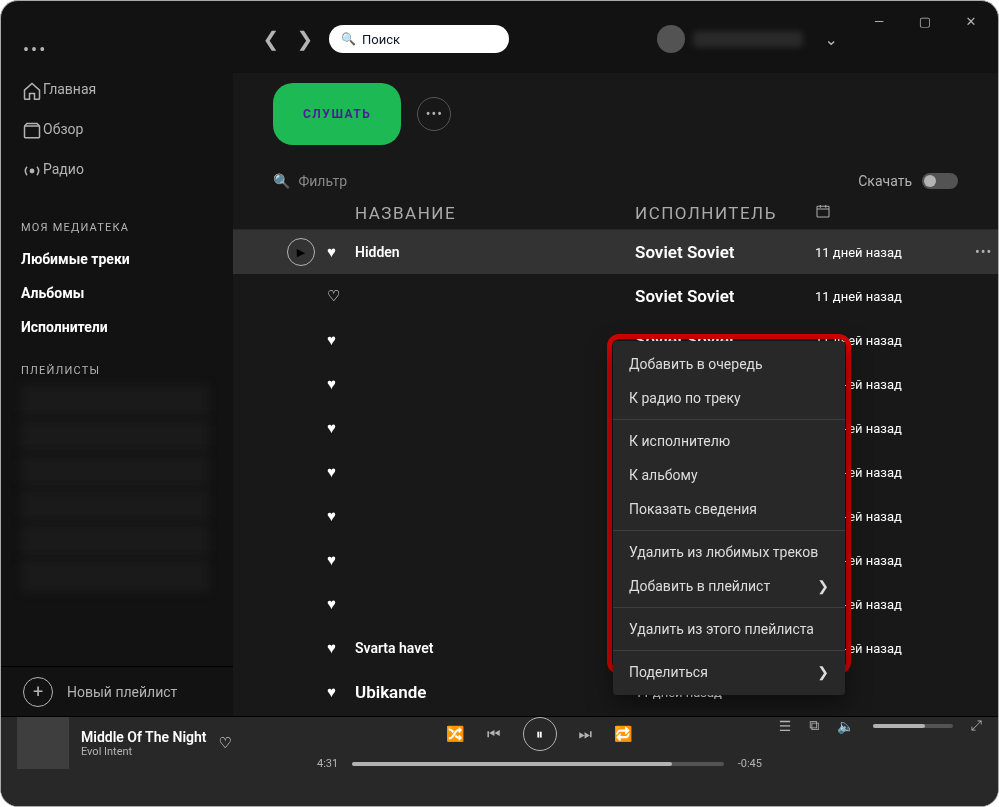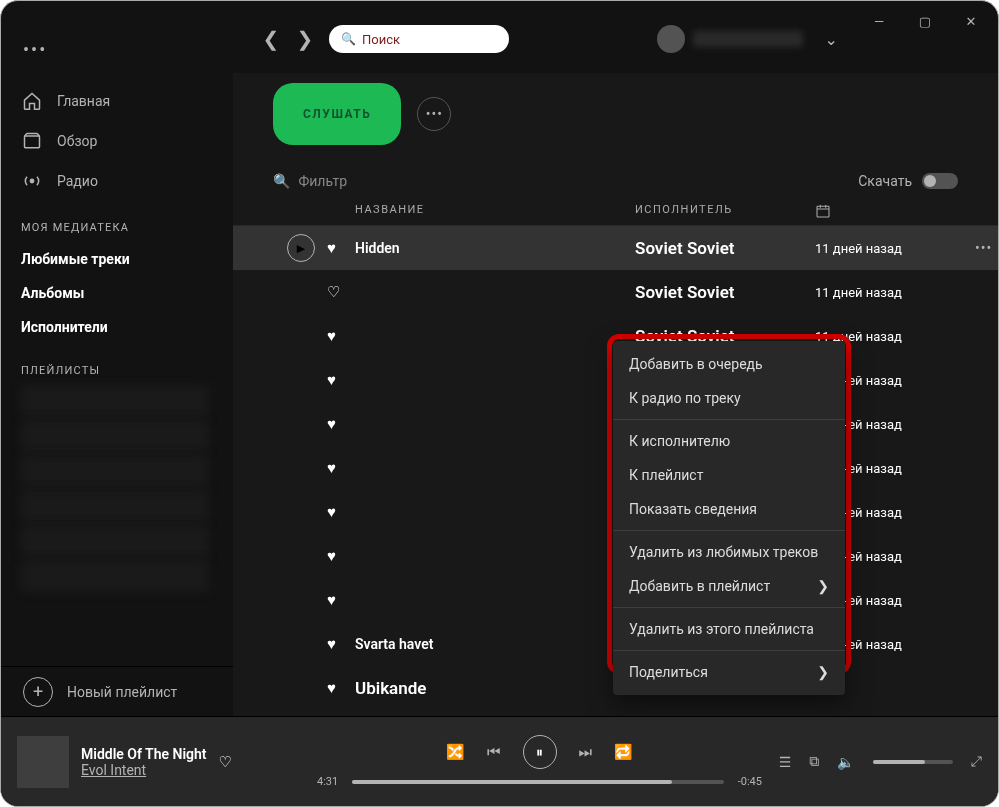--- a/index.html
+++ b/index.html
@@ -5,60 +5,60 @@
 * { margin: 0; padding: 0; box-sizing: border-box; font-family: -apple-system, BlinkMacSystemFont, "Segoe UI", Roboto, Arial, sans-serif; }
 body { background: #fff; overflow: hidden; }
 .window { width: 999px; height: 807px; background: #121212; border: 1px solid #aaa; border-radius: 18px; position: relative; overflow: hidden; margin: 0 auto; }
 .titlebar { height: 40px; display: flex; justify-content: flex-end; align-items: center; padding: 0 4px; }
 .winbtn { width: 46px; height: 32px; display: flex; align-items: center; justify-content: center; color: #b3b3b3; font-size: 13px; }
 .topleft-dots { position: absolute; left: 22px; top: 38px; color: #b3b3b3; letter-spacing: 2px; font-size: 18px; }
 .topnav { position: absolute; left: 260px; top: 24px; display: flex; align-items: center; gap: 14px; }
 .navchev { color: #b3b3b3; font-size: 20px; width: 20px; text-align: center; }
 .searchpill { width: 180px; height: 28px; background: #fff; border-radius: 14px; display: flex; align-items: center; padding: 0 12px; gap: 6px; }
 .searchpill .mag { color: #555; font-size: 12px; }
-.searchpill .ph { color: #7f1d1d; font-size: 13px; }
+.searchpill .ph { color: #0f172a; font-size: 13px; }
 .userarea { position: absolute; right: 160px; top: 24px; display: flex; align-items: center; gap: 8px; }
 .avatar { width: 28px; height: 28px; border-radius: 50%; background: #535353; }
 .userblur { width: 110px; height: 16px; background: #2a2a2a; border-radius: 4px; filter: blur(3px); }
 .userchev { color: #b3b3b3; font-size: 16px; margin-left: 14px; }
 .sidebar { position: absolute; left: 0; top: 80px; width: 232px; bottom: 90px; padding: 0 0 0 20px; overflow: hidden; }
-.navitem { display: flex; align-items: center; gap: 14px; height: 40px; color: #b3b3b3; font-size: 14px; cursor: pointer; }
+.navitem { display: flex; align-items: flex-start; height: 40px; color: #b3b3b3; font-size: 14px; cursor: pointer; }
 .sectlabel { color: #b3b3b3; font-size: 11px; letter-spacing: 1.2px; margin-top: 20px; margin-bottom: 8px; }
 .libitem { height: 34px; line-height: 34px; color: #fff; font-size: 14px; font-weight: 700; cursor: pointer; }
 .plitem { height: 32px; margin-right:24px; background: #1a1a1a; border-radius: 4px; filter: blur(4px); margin-bottom: 3px; }
 .icon { width: 22px; display: flex; justify-content: center; color: #b3b3b3; }
 .content { position: absolute; left: 232px; top: 72px; right: 0; bottom: 90px; background: #181818; overflow: hidden; }
 .ctop { padding: 10px 40px 0 40px; display: flex; align-items: center; gap: 16px; }
-.playbtn { background: #1db954; color: #14532d; border: none; border-radius: 20px; padding: 24px 30px; font-size: 12px; font-weight: 700; letter-spacing: 1.5px; cursor: pointer; }
+.playbtn { background: #1db954; color: #4c1d95; border: none; border-radius: 20px; padding: 24px 30px; font-size: 12px; font-weight: 700; letter-spacing: 1.5px; cursor: pointer; }
 .morecirc { width: 34px; height: 34px; border: 1px solid #555; border-radius: 50%; display: flex; align-items: center; justify-content: center; color: #b3b3b3; letter-spacing: 1px; font-size: 14px; }
 .filterrow { padding: 28px 40px 8px 40px; display: flex; align-items: center; justify-content: space-between; }
 .filterleft { display: flex; align-items: center; gap: 8px; color: #888; font-size: 14px; }
 .dlrow { display: flex; align-items: center; gap: 10px; color: #b3b3b3; font-size: 14px; }
 .toggle { width: 36px; height: 16px; background: #535353; border-radius: 8px; position: relative; }
 .toggle::after { content: ""; position: absolute; left: 2px; top: 2px; width: 12px; height: 12px; background: #b3b3b3; border-radius: 50%; }
-.thead { display: grid; grid-template-columns: 74px 28px 280px 180px 160px 30px; padding: 6px 20px; font-size: 11px; letter-spacing: 1.5px; color: #aaa; border-bottom: 1px solid #282828; }
+.thead { display: grid; grid-template-columns: 74px 28px 280px 180px 160px 30px; padding: 6px 20px; font-size: 17px; letter-spacing: 1.5px; color: #aaa; border-bottom: 1px solid #282828; }
 .trow { display: grid; grid-template-columns: 74px 28px 280px 180px 160px 30px; align-items: center; padding: 0 20px; height: 44px; font-size: 14px; }
 .trow.active { background: #333333; }
 .trow .t-ctrl { display: flex; justify-content: flex-end; padding-right: 12px; }
 .pcirc { width: 28px; height: 28px; border: 1.5px solid #b3b3b3; border-radius: 50%; display: flex; align-items: center; justify-content: center; font-size: 11px; }
 .heart { color: #fff; font-size: 15px; }
 .t-name { color: #fff; font-weight: 600; }
 .t-name.muted { color: #999; }
 .t-artist { color: #fff; font-weight: 600; font-size: 17px; }
 .t-date { color: #fff; font-size: 13px; }
 .t-more { color: #b3b3b3; letter-spacing: 1px; }
 .ctxmenu { position: absolute; left: 380px; top: 268px; width: 232px; background: #282828; border-radius: 4px; box-shadow: 0 8px 24px rgba(0,0,0,.5); z-index: 50; padding: 6px 0; }
 .ctxborder { position: absolute; left: 374px; top: 261px; width: 244px; height: 340px; border: 5px solid #d80000; border-radius: 12px; z-index: 49; pointer-events: none; }
 .ctxitem { padding: 9px 16px; color: #ddd; font-size: 14px; cursor: pointer; display: flex; justify-content: space-between; align-items: center; }
 .ctxsep { height: 1px; background: #3e3e3e; margin: 4px 0; }
-.player { position: absolute; left: 0; right: 0; bottom: 0; height: 90px; background: #282828; border-top: 1px solid #000; display: flex; align-items: center; padding: 0 16px; }
+.player { position: absolute; left: 0; right: 0; bottom: 0; height: 90px; background: #282828; border-top: 1px solid #000; display: flex; align-items: flex-start; padding: 0 16px; }
 .pl-left { display: flex; align-items: center; gap: 12px; width: 300px; }
 .art { width: 52px; height: 52px; background: #3e3e3e; }
 .trkname { color: #fff; font-size: 14px; font-weight: 600; }
-.trkartist { color: #b3b3b3; font-size: 14px; text-decoration: underline; }
+.trkartist { color: #b3b3b3; font-size: 11px; }
 .pl-center { flex: 1; display: flex; flex-direction: column; align-items: center; gap: 6px; }
 .ctrlrow { display: flex; align-items: center; gap: 22px; }
 .ctrlbtn { color: #b3b3b3; font-size: 15px; }
 .pausebtn { width: 34px; height: 34px; border: 1.5px solid #b3b3b3; border-radius: 50%; display: flex; align-items: center; justify-content: center; font-size: 14px; color: #fff; }
 .progrow { display: flex; align-items: center; gap: 14px; width: 100%; font-size: 11px; color: #b3b3b3; }
 .progbar { flex: 1; height: 4px; background: #535353; border-radius: 2px; position: relative; }
 .progfill { position: absolute; left: 0; top: 0; height: 100%; background: #b3b3b3; border-radius: 2px; width: 86%; }
 .pl-right { display: flex; align-items: center; gap: 18px; width: 220px; justify-content: flex-end; color: #b3b3b3; font-size: 14px; }
 .volbar { width: 80px; height: 4px; background: #535353; border-radius: 2px; position: relative; }
 .volfill { position: absolute; left: 0; top: 0; height: 100%; width: 65%; background: #b3b3b3; border-radius: 2px; }
@@ -263,21 +263,21 @@
           <div class="t-more"></div>
         </div>
       </div>
 
     <div class="ctxborder"></div>
     <div class="ctxmenu">
       <div class="ctxitem">Добавить в очередь</div>
       <div class="ctxitem">К радио по треку</div>
       <div class="ctxsep"></div>
       <div class="ctxitem">К исполнителю</div>
-      <div class="ctxitem">К плейлист</div>
+      <div class="ctxitem">К альбому</div>
       <div class="ctxitem">Показать сведения</div>
       <div class="ctxsep"></div>
       <div class="ctxitem">Удалить из любимых треков</div>
       <div class="ctxitem">
           <span>Добавить в плейлист</span>
           <span>❯</span>
         </div>
       <div class="ctxsep"></div>
       <div class="ctxitem">Удалить из этого плейлиста</div>
       <div class="ctxsep"></div>

